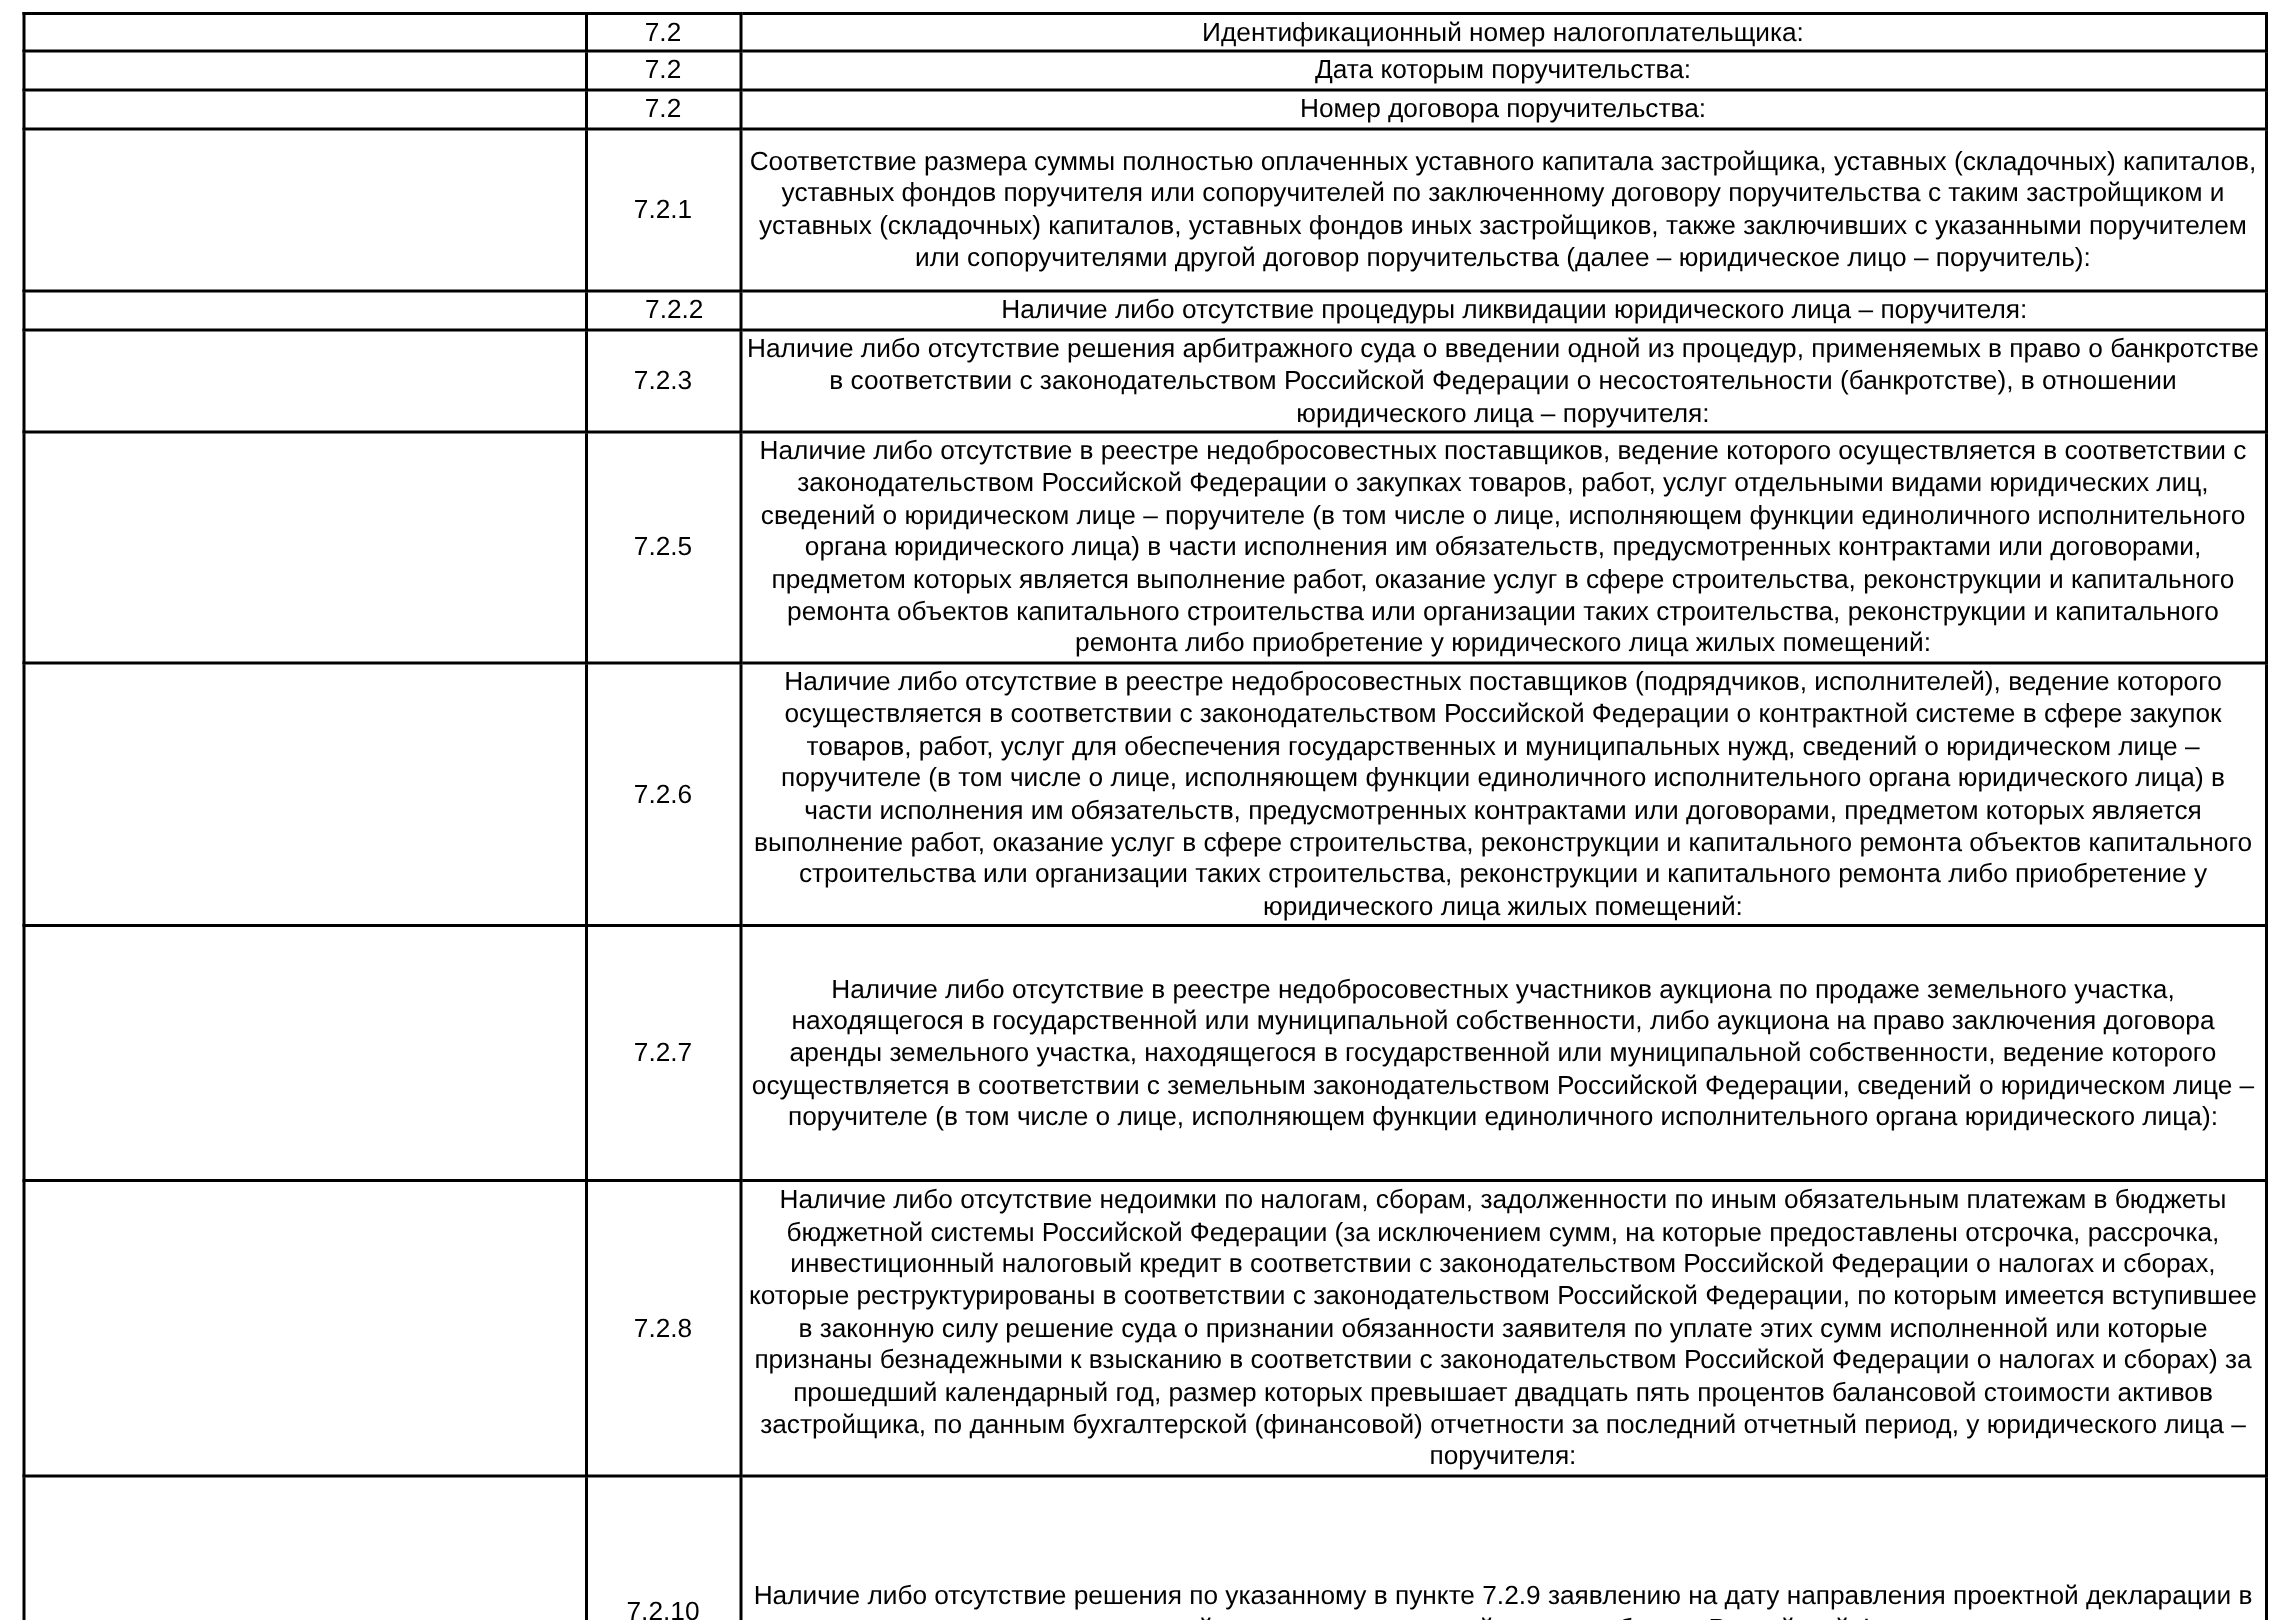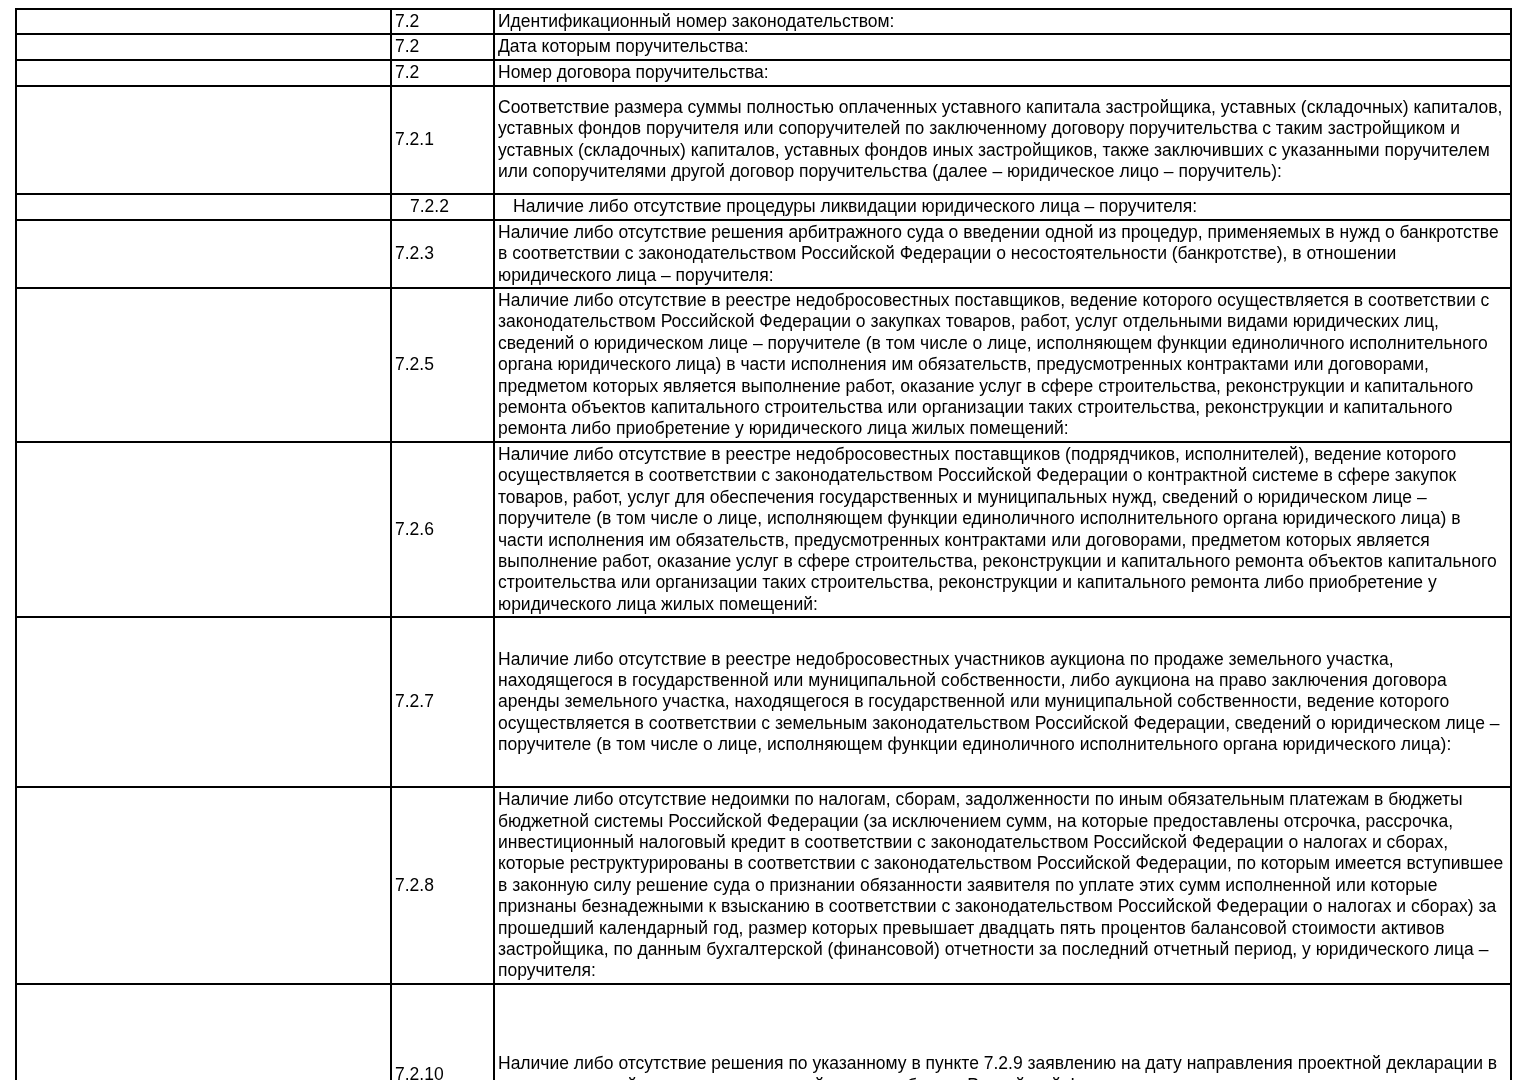--- a/index.html
+++ b/index.html
@@ -9,20 +9,21 @@
     width: 1529px;
     height: 1080px;
     overflow: hidden;
     font-family: "Liberation Sans", "DejaVu Sans", sans-serif;
   }
   .page {
     position: relative;
     width: 1529px;
     height: 1080px;
     background: #ffffff;
+    text-align: center;
   }
   table.doc-table {
     position: absolute;
     left: 15px;
     top: 8px;
     width: 1495px;
     border-collapse: collapse;
     table-layout: fixed;
   }
   table.doc-table col.c-empty  { width: 375px; }
@@ -59,21 +60,21 @@
   <table class="doc-table">
     <colgroup>
       <col class="c-empty">
       <col class="c-num">
       <col class="c-text">
     </colgroup>
     <tbody>
       <tr>
         <td></td>
         <td>7.2</td>
-        <td>Идентификационный номер законодательством:</td>
+        <td>Идентификационный номер налогоплательщика:</td>
       </tr>
       <tr>
         <td></td>
         <td>7.2</td>
         <td>Дата которым поручительства:</td>
       </tr>
       <tr>
         <td></td>
         <td>7.2</td>
         <td>Номер договора поручительства:</td>
@@ -84,21 +85,21 @@
         <td>Соответствие размера суммы полностью оплаченных уставного капитала застройщика, уставных (складочных) капиталов, уставных фондов поручителя или сопоручителей по заключенному договору поручительства с таким застройщиком и уставных (складочных) капиталов, уставных фондов иных застройщиков, также заключивших с указанными поручителем или сопоручителями другой договор поручительства (далее – юридическое лицо – поручитель):</td>
       </tr>
       <tr>
         <td></td>
         <td>7.2.2</td>
         <td>Наличие либо отсутствие процедуры ликвидации юридического лица – поручителя:</td>
       </tr>
       <tr>
         <td></td>
         <td>7.2.3</td>
-        <td>Наличие либо отсутствие решения арбитражного суда о введении одной из процедур, применяемых в нужд о банкротстве в соответствии с законодательством Российской Федерации о несостоятельности (банкротстве), в отношении юридического лица – поручителя:</td>
+        <td>Наличие либо отсутствие решения арбитражного суда о введении одной из процедур, применяемых в право о банкротстве в соответствии с законодательством Российской Федерации о несостоятельности (банкротстве), в отношении юридического лица – поручителя:</td>
       </tr>
       <tr>
         <td></td>
         <td>7.2.5</td>
         <td>Наличие либо отсутствие в реестре недобросовестных поставщиков, ведение которого осуществляется в соответствии с законодательством Российской Федерации о закупках товаров, работ, услуг отдельными видами юридических лиц, сведений о юридическом лице – поручителе (в том числе о лице, исполняющем функции единоличного исполнительного органа юридического лица) в части исполнения им обязательств, предусмотренных контрактами или договорами, предметом которых является выполнение работ, оказание услуг в сфере строительства, реконструкции и капитального ремонта объектов капитального строительства или организации таких строительства, реконструкции и капитального ремонта либо приобретение у юридического лица жилых помещений:</td>
       </tr>
       <tr>
         <td></td>
         <td>7.2.6</td>
         <td>Наличие либо отсутствие в реестре недобросовестных поставщиков (подрядчиков, исполнителей), ведение которого осуществляется в соответствии с законодательством Российской Федерации о контрактной системе в сфере закупок товаров, работ, услуг для обеспечения государственных и муниципальных нужд, сведений о юридическом лице – поручителе (в том числе о лице, исполняющем функции единоличного исполнительного органа юридического лица) в части исполнения им обязательств, предусмотренных контрактами или договорами, предметом которых является выполнение работ, оказание услуг в сфере строительства, реконструкции и капитального ремонта объектов капитального строительства или организации таких строительства, реконструкции и капитального ремонта либо приобретение у юридического лица жилых помещений:</td>

